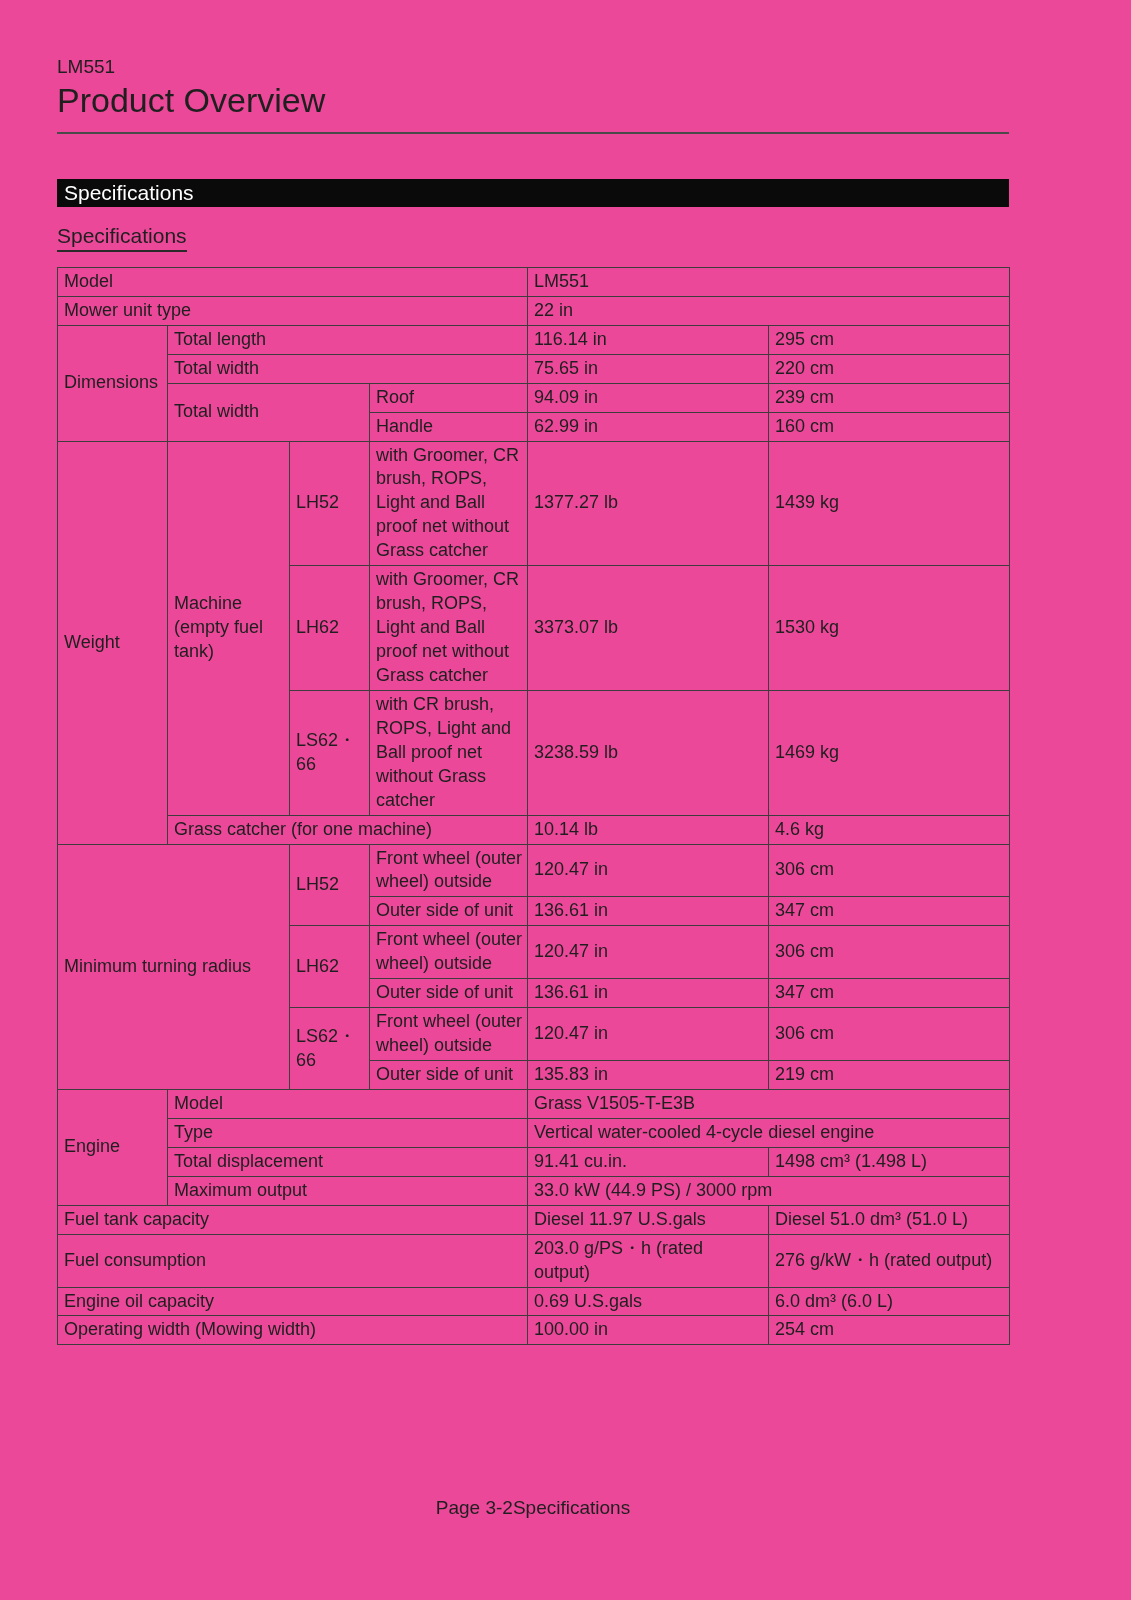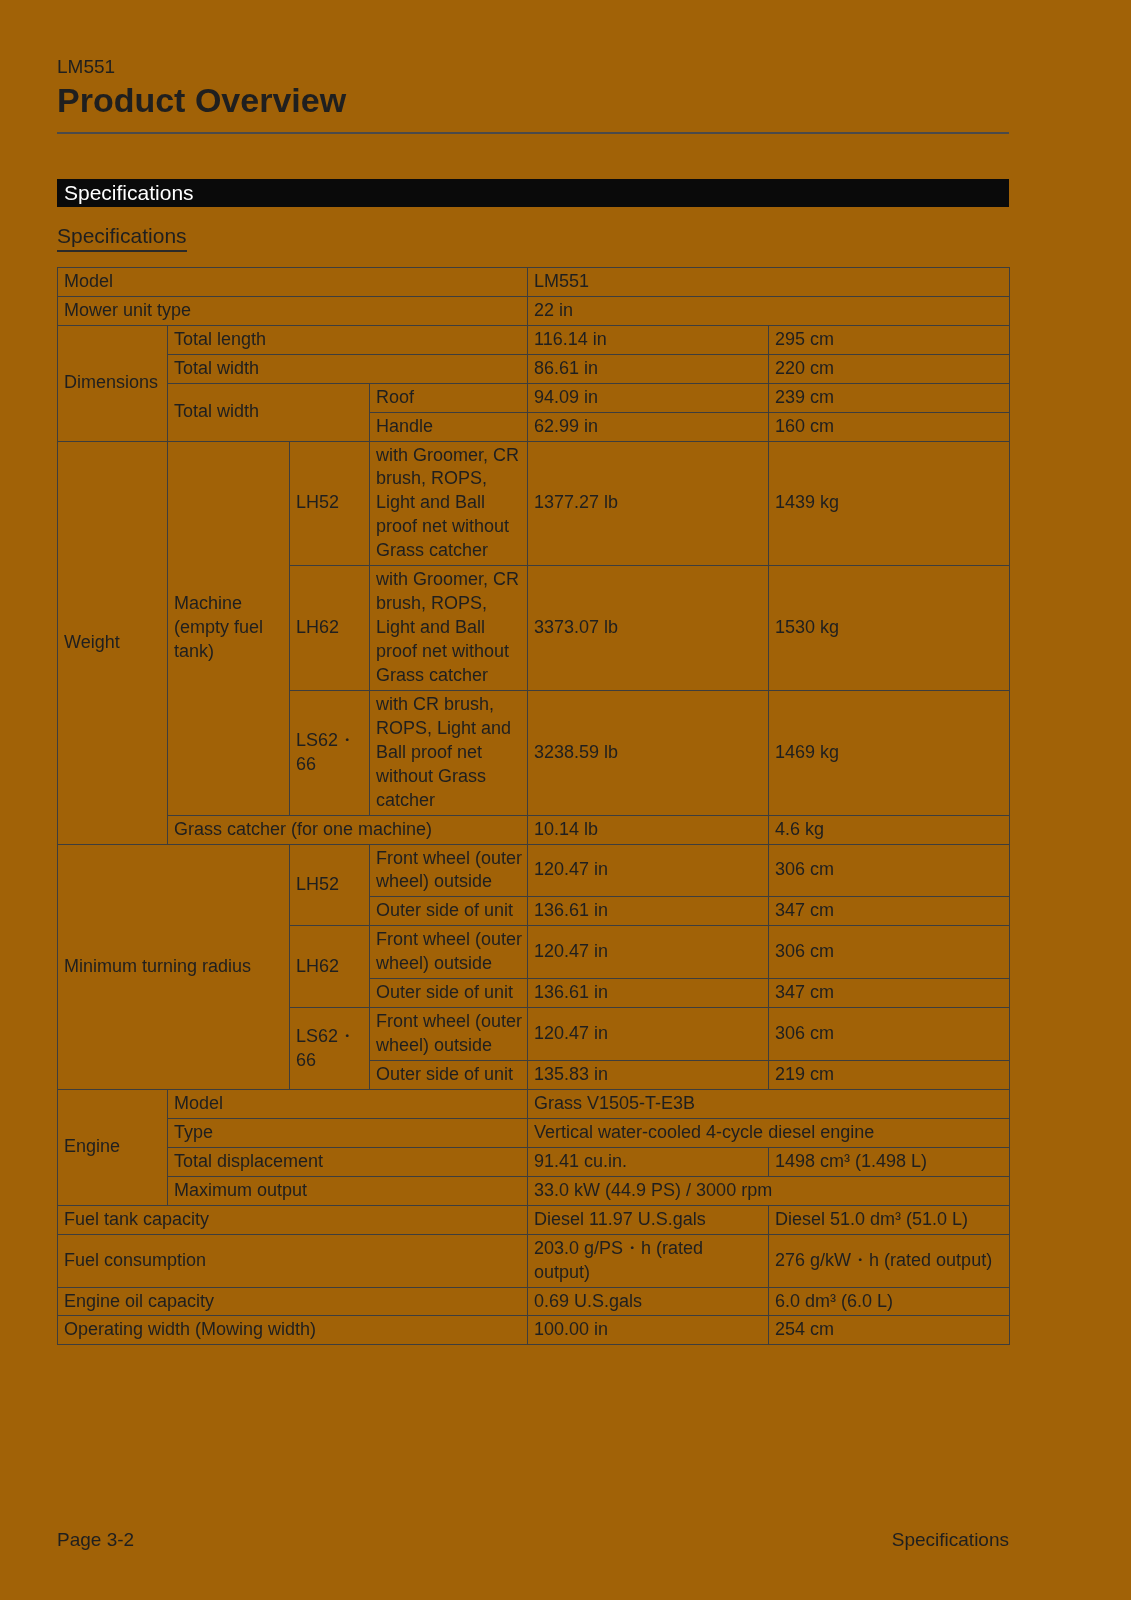--- a/index.html
+++ b/index.html
@@ -4,39 +4,39 @@
 <style>
   html, body {
     margin: 0;
     padding: 0;
     background: #e8e8e8;
   }
   .page {
     position: relative;
     width: 1131px;
     height: 1600px;
-    background: #a16207;
+    background: #ec4899;
     font-family: "Liberation Sans", sans-serif;
     color: #1f1f1f;
     overflow: hidden;
   }
   .content {
     position: absolute;
     left: 57px;
     top: 0;
     width: 952px;
   }
   .doc-model-label {
     margin-top: 56px;
     font-size: 19px;
     line-height: 1.2;
   }
   .page-title {
     font-size: 34px;
-    font-weight: 700;
+    font-weight: 400;
     line-height: 1.15;
     margin-top: 2px;
     padding-bottom: 12px;
     border-bottom: 2px solid #4a4a4a;
   }
   .section-bar {
     margin-top: 45px;
     background: #0a0a0a;
     color: #ffffff;
     height: 28px;
@@ -67,23 +67,22 @@
     vertical-align: middle;
     line-height: 1.33;
     word-wrap: break-word;
   }
   .footer {
     position: absolute;
     left: 57px;
     top: 1497px;
     width: 952px;
     display: flex;
-    justify-content: space-between;
+    justify-content: center;
     font-size: 19px;
-    margin-top: 32px;
   }
 </style>
 </head>
 <body>
 
 <div class="page">
   <div class="content">
 
     <div class="doc-model-label">LM551</div>
 
@@ -116,21 +115,21 @@
             <td colspan="2">22 in</td>
           </tr>
           <tr>
             <td rowspan="4">Dimensions</td>
             <td colspan="3">Total length</td>
             <td>116.14 in</td>
             <td>295 cm</td>
           </tr>
           <tr>
             <td colspan="3">Total width</td>
-            <td>86.61 in</td>
+            <td>75.65 in</td>
             <td>220 cm</td>
           </tr>
           <tr>
             <td colspan="2" rowspan="2">Total width</td>
             <td>Roof</td>
             <td>94.09 in</td>
             <td>239 cm</td>
           </tr>
           <tr>
             <td>Handle</td>

